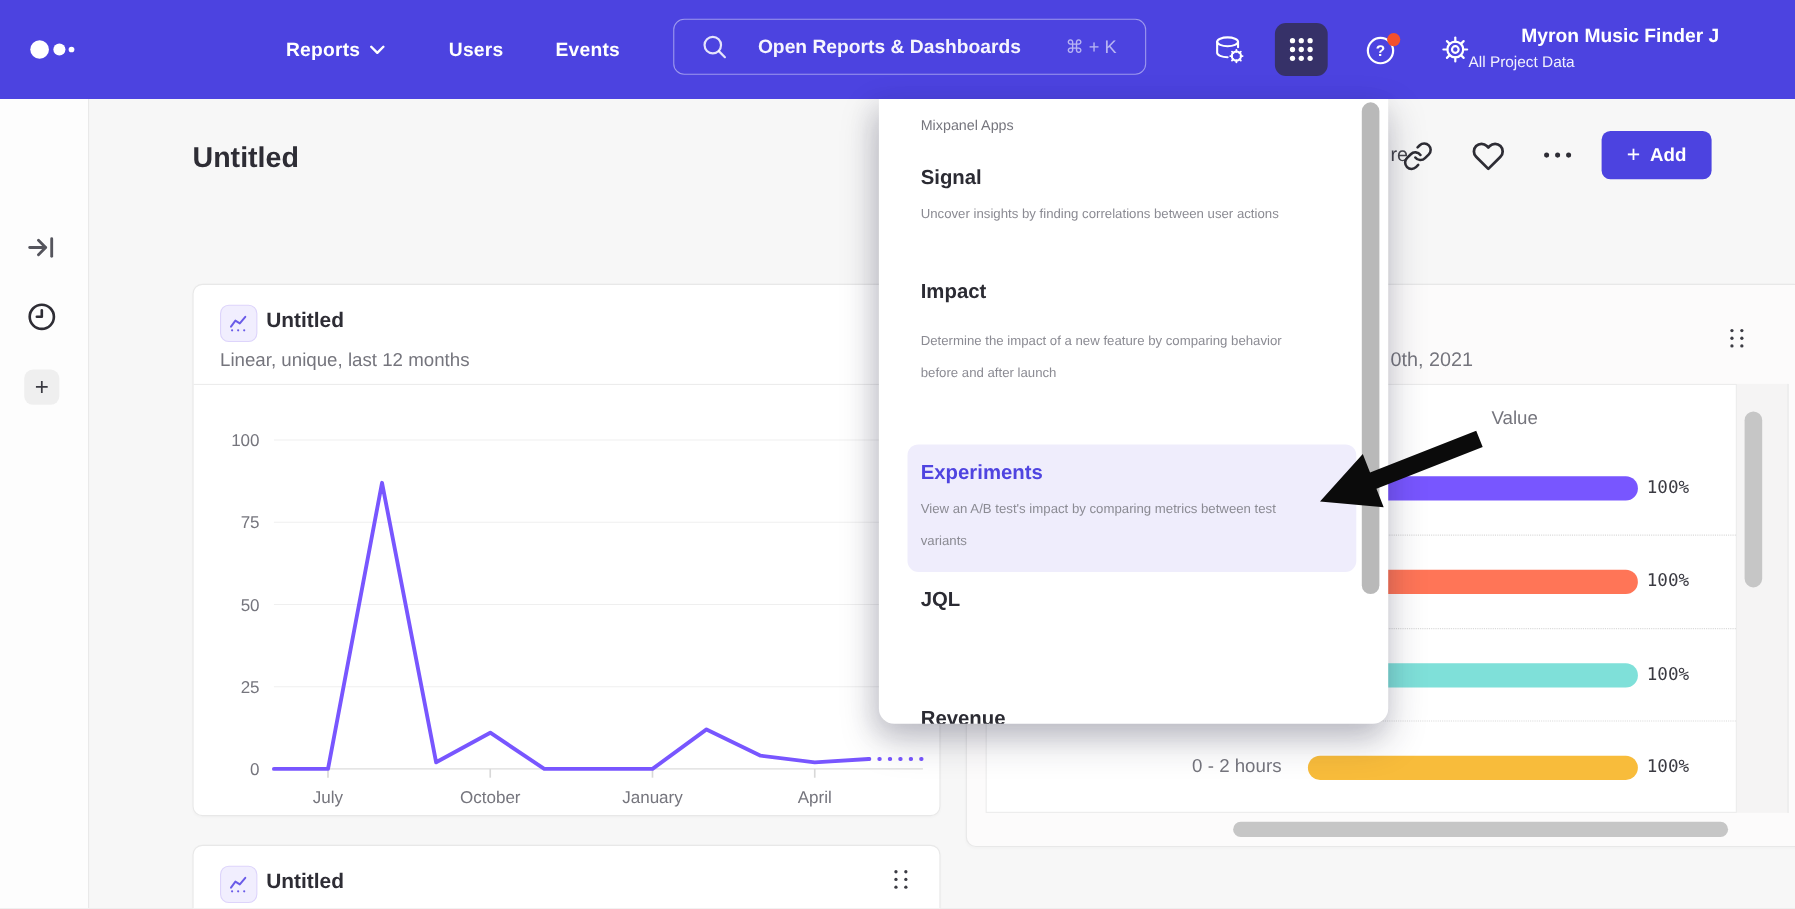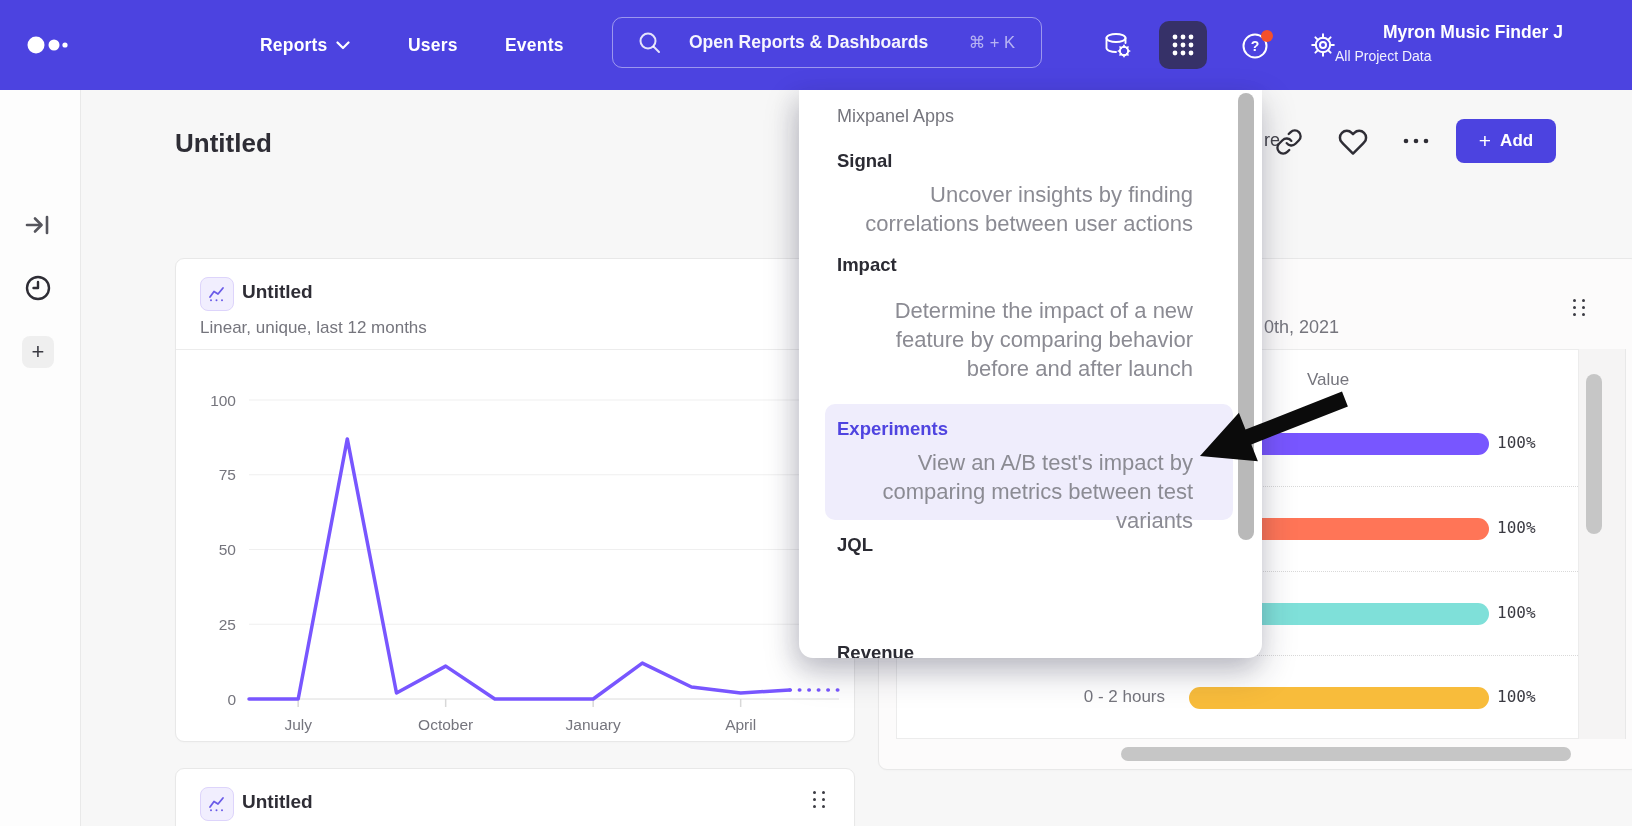--- a/index.html
+++ b/index.html
@@ -28,37 +28,37 @@
          display:flex;align-items:center;justify-content:center;}
   .ctitle{position:absolute;font-size:19px;font-weight:700;color:#2e2d35;}
   .csub{position:absolute;font-size:17px;color:#75757d;}
   .divider{position:absolute;left:0;width:100%;height:0;border-top:1px solid #ececec;}
   .legend{position:absolute;top:105px;left:0;width:100%;display:flex;justify-content:center;align-items:center;gap:10px;
           font-size:15.5px;color:#5b5b63;}
   .legend .sq{width:14px;height:14px;border-radius:3px;background:#7856ff;}
   
   .vtable{position:absolute;left:17px;top:90px;width:683px;height:390px;background:#fff;
           border:1px solid #ececec;box-sizing:border-box;}
-  .vhead{position:absolute;left:410px;top:20px;width:140px;text-align:left;font-size:17px;color:#75757d;}
+  .vhead{position:absolute;left:410px;top:20px;width:140px;text-align:center;font-size:17px;color:#75757d;}
   .vrow{position:absolute;left:0;width:100%;height:84px;}
   .vrow.sep{border-top:1px dotted #d9d9d9;}
   .vrow .rlabel{position:absolute;left:0;top:31px;width:268px;text-align:right;font-size:17px;color:#75757d;}
   .vrow .bar{position:absolute;left:292px;top:31px;width:300px;height:22px;border-radius:11px;}
   .vrow .rval{position:absolute;left:600px;top:31px;font-family:"DejaVu Sans Mono",monospace;font-size:16px;color:#3a3a42;}
   .gutter{position:absolute;left:700px;top:90px;width:46px;height:390px;background:#f5f4f4;border-right:1px solid #e8e8e8;}
   .vthumb{position:absolute;left:7px;top:25px;width:16px;height:160px;border-radius:8px;background:#c6c6c6;cursor:pointer;}
   .hthumb{position:absolute;left:242px;top:488px;width:450px;height:14px;border-radius:7px;background:#c6c6c6;cursor:pointer;}
   .handle{position:absolute;width:14px;height:18px;}
   .handle i{position:absolute;width:3.4px;height:3.4px;border-radius:50%;background:#3c3c44;}
   
   .menu{position:absolute;left:799px;top:90px;width:463px;height:568px;background:#fff;z-index:20;
         border-radius:0 0 14px 14px;box-shadow:0 14px 34px rgba(30,30,60,.25),-6px 8px 22px rgba(30,30,60,.10);overflow:hidden;}
-  .menu .mhead{position:absolute;left:38px;top:16px;font-size:18px;color:#75757d;}
+  .menu .mhead{position:absolute;left:38px;top:16px;font-size:13px;color:#75757d;}
   .mi-title{position:absolute;left:38px;font-size:18.5px;font-weight:700;color:#2b2b33;cursor:pointer;}
-  .mi-desc{position:absolute;left:38px;width:356px;font-size:22px;line-height:29px;color:#8b8b93;text-align:right;}
+  .mi-desc{position:absolute;left:38px;width:356px;font-size:12px;line-height:29px;color:#8b8b93;}
   .hl{position:absolute;left:26px;top:314px;width:408px;height:116px;border-radius:10px;background:#efedfc;}
   .mthumb{position:absolute;left:439px;top:3px;width:16px;height:447px;border-radius:8px;background:#b9b9b9;cursor:pointer;}
   
   .tbicon{position:absolute;top:129px;cursor:pointer;}
   .addbtn{position:absolute;left:1456px;top:119px;width:100px;height:44px;border-radius:8px;background:#4c43e0;
           display:flex;align-items:center;justify-content:center;gap:9px;color:#fff;font-size:17px;font-weight:700;cursor:pointer;}
   .ptitle{position:absolute;left:175px;top:128px;font-size:26px;font-weight:700;color:#2e2d35;}
   .cliptext{position:absolute;font-size:18px;color:#45454c;}
   svg{display:block;}
 </style>

